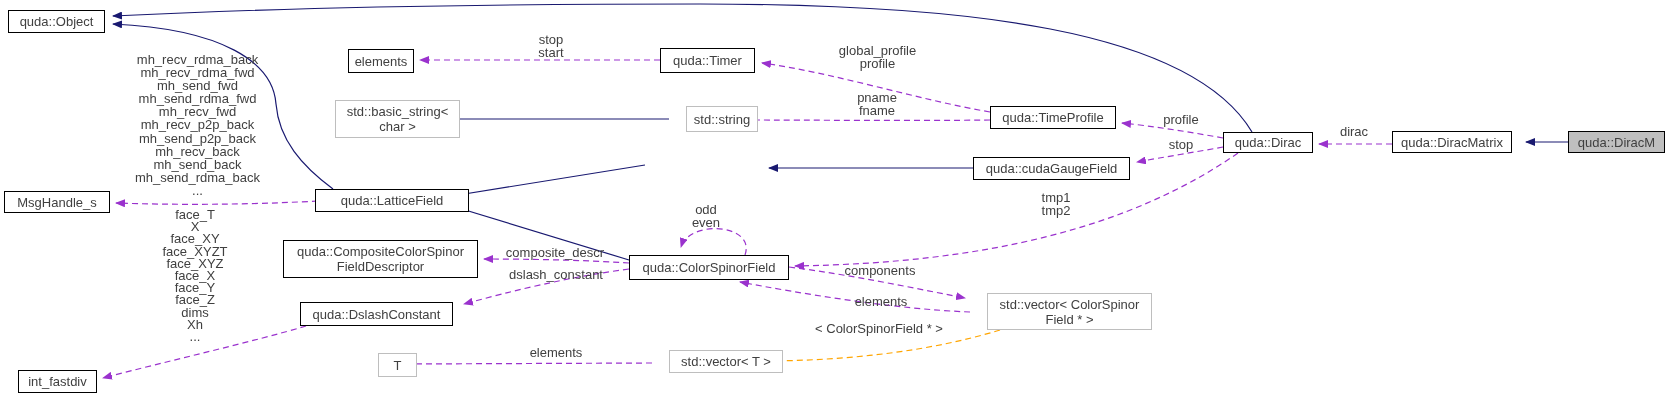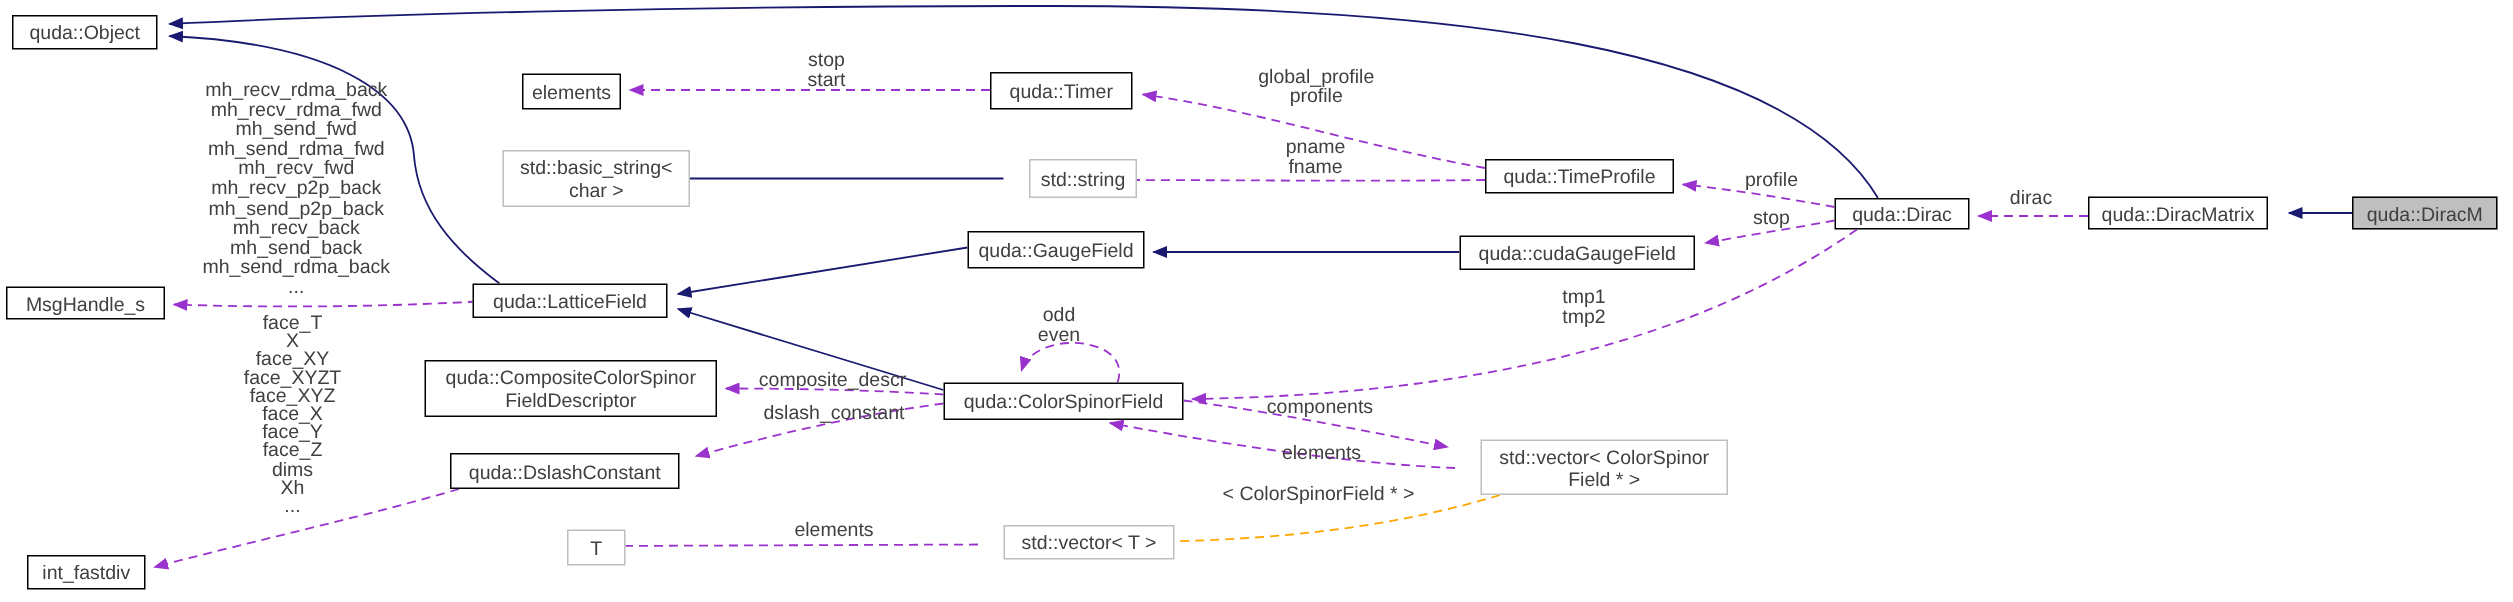--- a/index.html
+++ b/index.html
@@ -78,23 +78,22 @@
 
   <div class="node" style="left:8px;top:10px;width:97px;height:23px">quda::Object</div>
   <div class="node" style="left:4px;top:191px;width:106px;height:22px">MsgHandle_s</div>
   <div class="node" style="left:18px;top:370px;width:79px;height:23px">int_fastdiv</div>
   <div class="node" style="left:348px;top:49px;width:66px;height:24px">elements</div>
   <div class="node external" style="left:318px;top:100px;width:125px;height:38px">std::basic_string&lt;
 char &gt;</div>
   <div class="node external" style="left:669px;top:106px;width:72px;height:26px">std::string</div>
   <div class="node" style="left:660px;top:48px;width:95px;height:25px">quda::Timer</div>
   <div class="node" style="left:990px;top:106px;width:126px;height:23px">quda::TimeProfile</div>
-  <div class="node" style="left:645px;top:154px;width:118px;height:25px">quda::GaugeField</div>
   <div class="node" style="left:973px;top:157px;width:157px;height:23px">quda::cudaGaugeField</div>
-  <div class="node" style="left:315px;top:189px;width:130px;height:23px">quda::LatticeField</div>
+  <div class="node" style="left:315px;top:189px;width:154px;height:23px">quda::LatticeField</div>
   <div class="node" style="left:283px;top:240px;width:195px;height:38px">quda::CompositeColorSpinor
 FieldDescriptor</div>
   <div class="node" style="left:629px;top:255px;width:160px;height:25px">quda::ColorSpinorField</div>
   <div class="node" style="left:300px;top:302px;width:153px;height:24px">quda::DslashConstant</div>
   <div class="node external" style="left:361px;top:353px;width:39px;height:24px">T</div>
   <div class="node external" style="left:652px;top:350px;width:114px;height:23px">std::vector&lt; T &gt;</div>
   <div class="node external" style="left:970px;top:293px;width:165px;height:37px">std::vector&lt; ColorSpinor
 Field * &gt;</div>
   <div class="node" style="left:1223px;top:132px;width:90px;height:21px">quda::Dirac</div>
   <div class="node" style="left:1392px;top:131px;width:120px;height:22px">quda::DiracMatrix</div>

